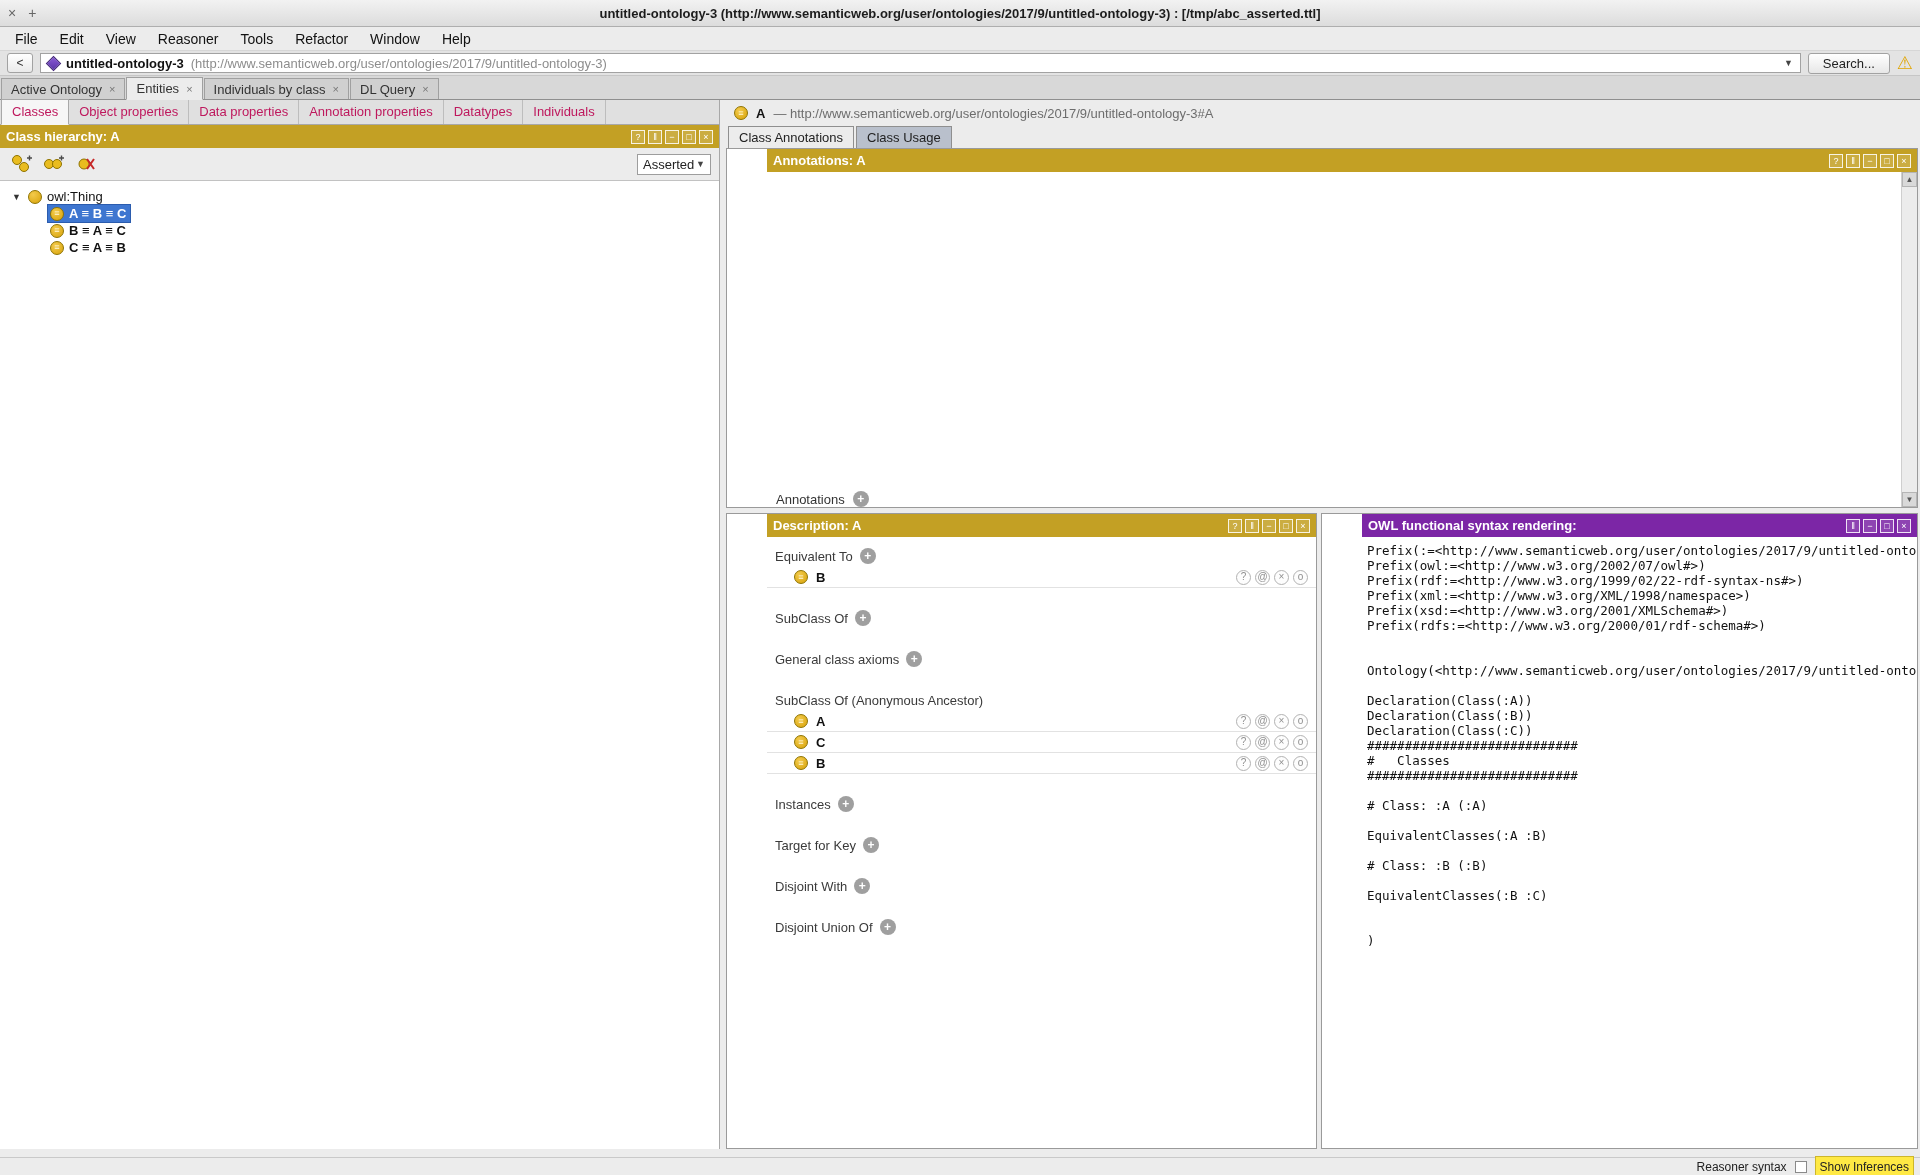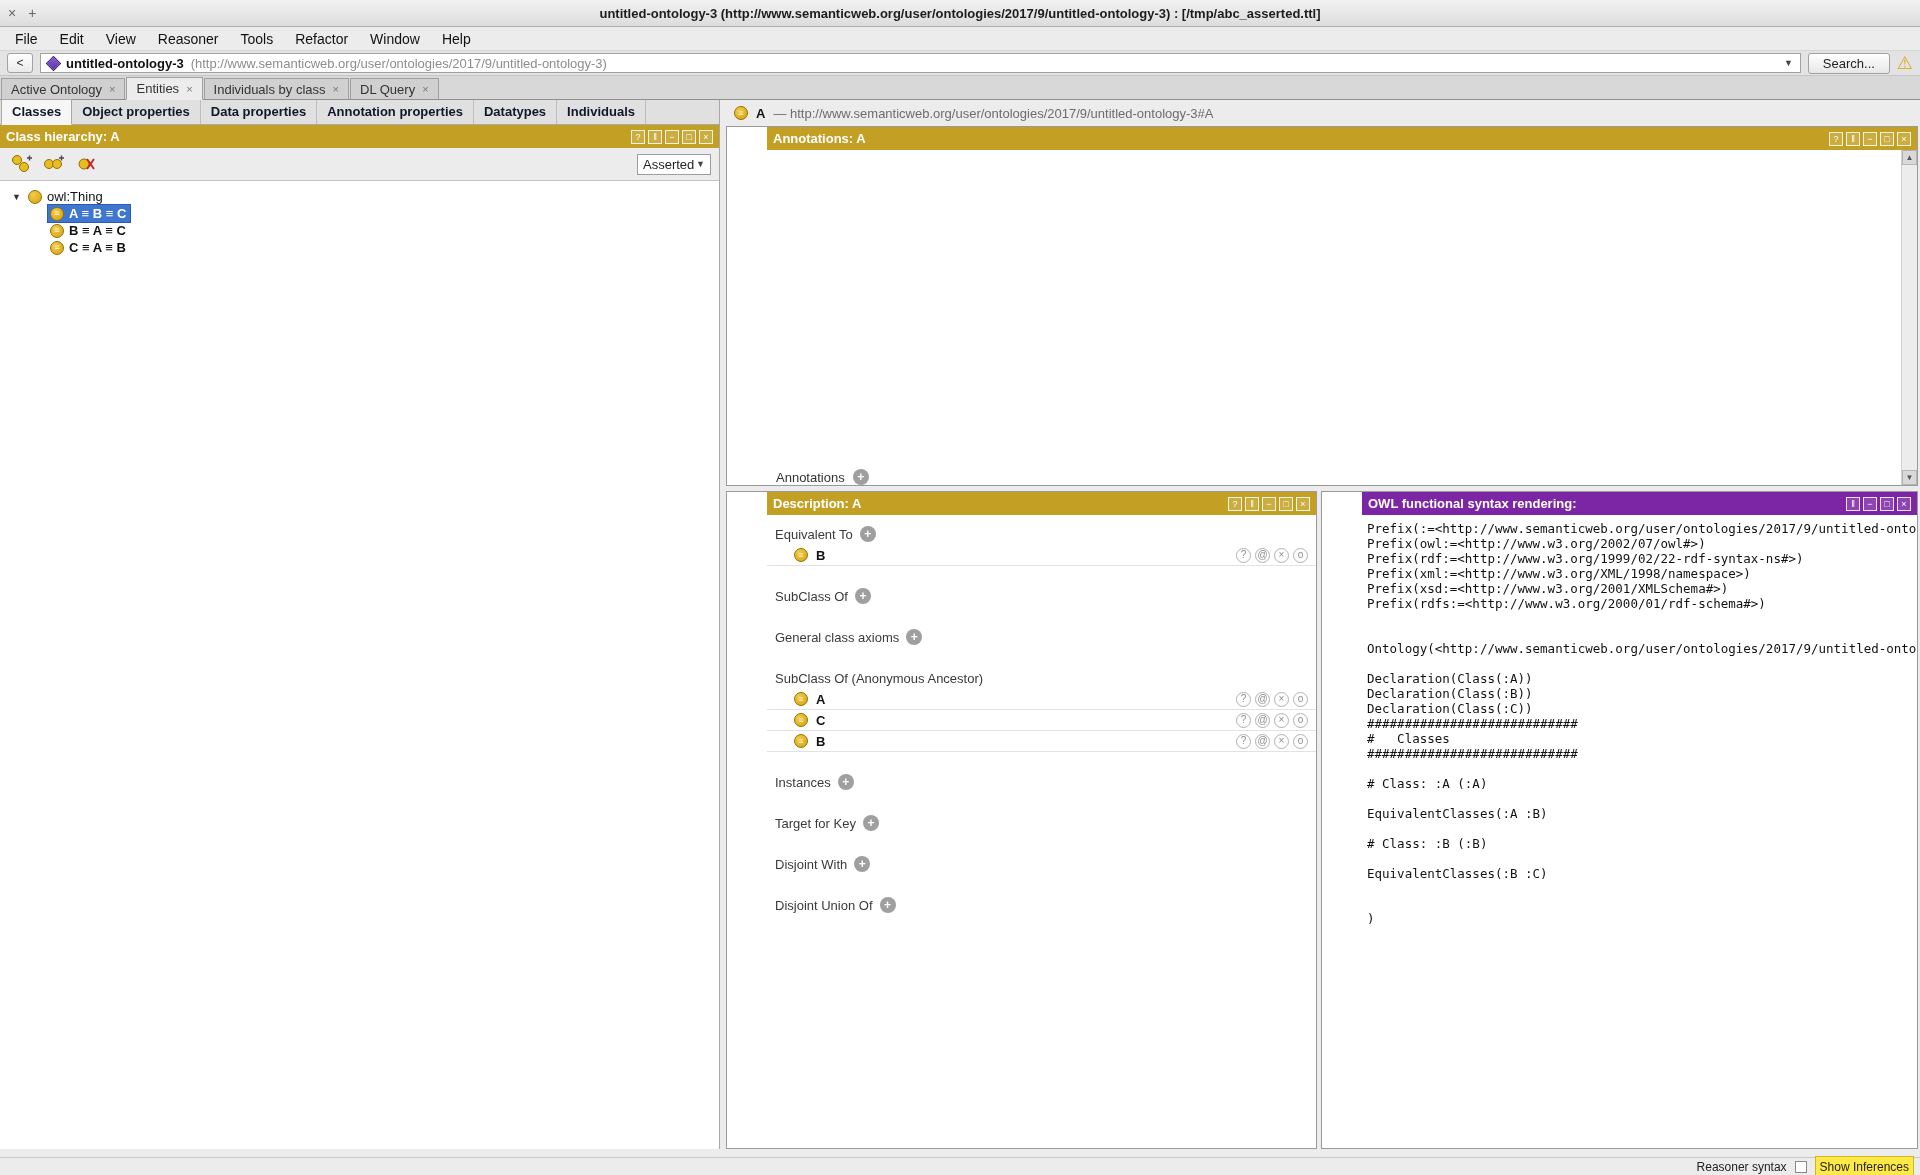--- a/index.html
+++ b/index.html
@@ -42,21 +42,21 @@
     border-bottom:1px solid #ececec; }
   .tab-close { font-size:11px; color:#777; }
 
   
   .content { position:absolute; top:100px; left:0; right:0; bottom:18px; }
 
   .left-panel { position:absolute; left:0; top:0; bottom:8px; width:720px; background:#ececec;
     border-right:1px solid #a8a8a8; display:flex; flex-direction:column; }
   .subtabs { height:25px; background:#e0e0e0; border-bottom:1px solid #a8a8a8; display:flex;
     align-items:flex-end; padding-left:1px; }
-  .sub-tab { padding:4px 10px 5px; font-size:13px; color:#0f172a; border-right:1px solid #bdbdbd;font-weight:bold; }
+  .sub-tab { padding:4px 10px 5px; font-size:13px; color:#be185d; border-right:1px solid #bdbdbd; }
   .sub-tab.active { background:#f6f6f6; border:1px solid #a8a8a8; border-bottom:1px solid #f6f6f6;
     margin-bottom:-1px; border-right:1px solid #a8a8a8; }
 
   .panel-header { height:23px; flex:none; display:flex; align-items:center; padding:0 6px;
     color:#fff; font-size:13px; font-weight:bold; }
   .panel-header.gold { background:#c3a024; }
   .panel-header.purple { background:#7c26a6; }
   .ph-title { white-space:nowrap; overflow:hidden; }
   .ph-controls { margin-left:auto; display:flex; gap:3px; }
   .ph-btn { width:14px; height:14px; border:1px solid rgba(255,255,255,.85);
@@ -260,20 +260,24 @@
     </div>
 
     <div class="right-area">
 
       <div class="class-banner">
         <span class="class-icon">≡</span>
         <span class="banner-name">A</span>
         <span class="banner-iri">— http://www.semanticweb.org/user/ontologies/2017/9/untitled-ontology-3#A</span>
       </div>
 
+      <div class="class-tabs">
+          <div class="class-tab active">Class Annotations</div>
+          <div class="class-tab">Class Usage</div>
+        </div>
 
       <div class="panel annotations-panel">
         <div class="panel-header gold">
           <span class="ph-title">Annotations: A</span>
           <span class="ph-controls">
               <span class="ph-btn">?</span>
               <span class="ph-btn">‖</span>
               <span class="ph-btn">−</span>
               <span class="ph-btn">□</span>
               <span class="ph-btn">×</span>

